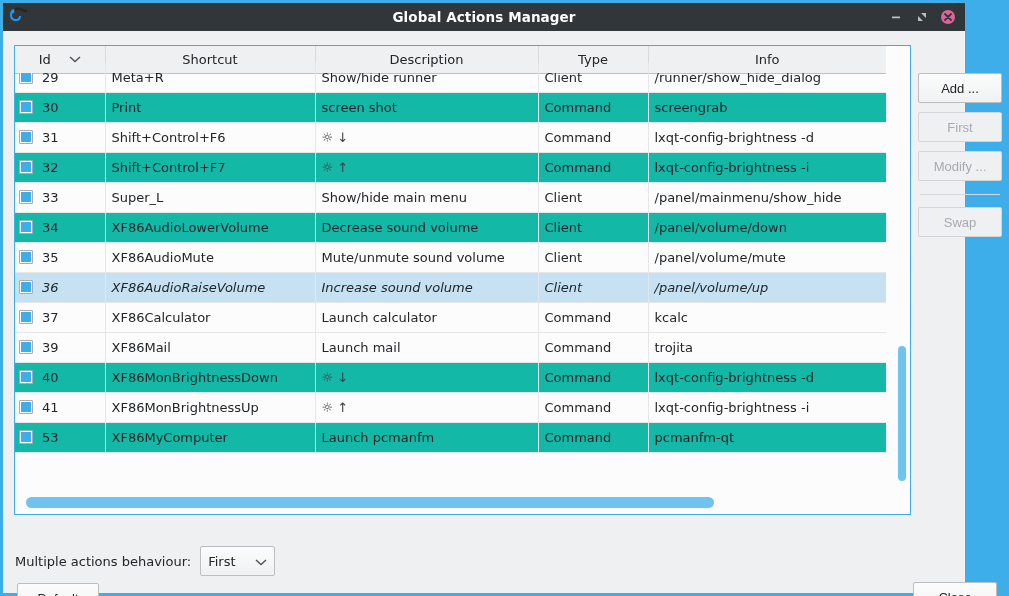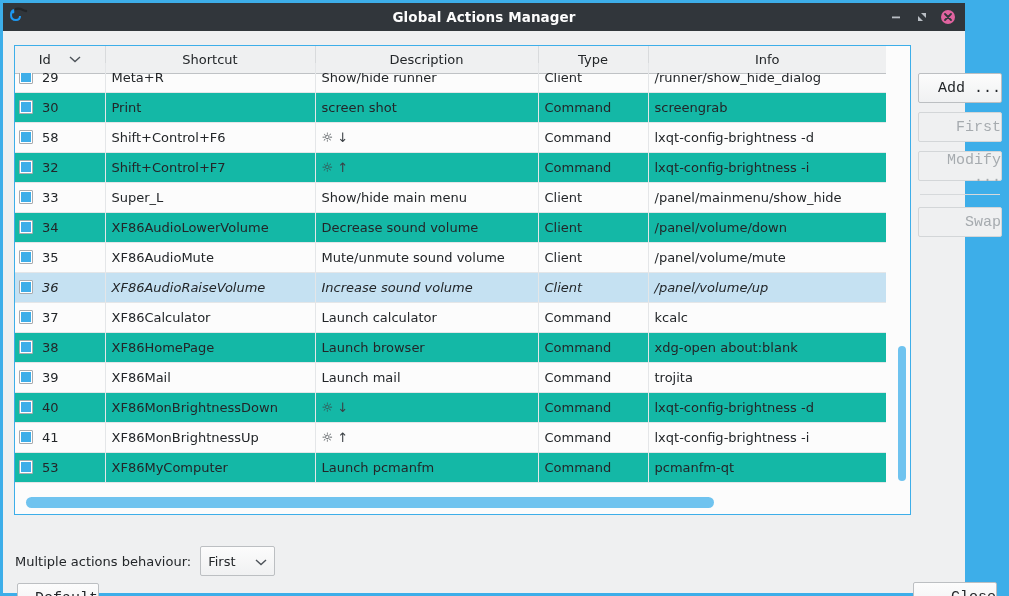--- a/index.html
+++ b/index.html
@@ -127,24 +127,23 @@
   
   #side-buttons {
     position: absolute; left: 915px; top: 42px;
     width: 84px; display: flex; flex-direction: column; gap: 9px;
   }
   .btn {
     height: 30px; width: 84px;
     background: linear-gradient(#fcfcfc, #f0f1f2);
     border: 1px solid #bcbfc2;
     border-radius: 2px;
-    font-size: 15px; color: #232629;
-    font-family: Liberation Mono, monospace;
+    font-size: 13px; color: #232629;
+    font-family: Liberation Sans, sans-serif;
     cursor: pointer;
-    text-align: right;
   }
   .btn.disabled {
     background: #eff0f1; border-color: #d3d6d8; color: #a6abaf;
     cursor: default;
   }
   .btn-sep { height: 1px; background: #d6d9db; margin: 4px 2px 3px 2px; }
 
   
   #behaviour-row {
     position: absolute; left: 12px; top: 515px;
@@ -262,21 +261,21 @@
                 <td>screen shot</td>
                 <td>Command</td>
                 <td>screengrab</td>
               </tr>
               <tr>
                 <td class="c-id">
                   <div class="id-cell">
                     <span class="chk">
                       <i></i>
                     </span>
-                    <span>58</span>
+                    <span>31</span>
                   </div>
                 </td>
                 <td>Shift+Control+F6</td>
                 <td class="glyph">☼ ↓</td>
                 <td>Command</td>
                 <td>lxqt-config-brightness -d</td>
               </tr>
               <tr class="alt">
                 <td class="c-id">
                   <div class="id-cell">
@@ -353,34 +352,20 @@
                     <span class="chk">
                       <i></i>
                     </span>
                     <span>37</span>
                   </div>
                 </td>
                 <td>XF86Calculator</td>
                 <td>Launch calculator</td>
                 <td>Command</td>
                 <td>kcalc</td>
-              </tr>
-              <tr class="alt">
-                <td class="c-id">
-                  <div class="id-cell">
-                    <span class="chk">
-                      <i></i>
-                    </span>
-                    <span>38</span>
-                  </div>
-                </td>
-                <td>XF86HomePage</td>
-                <td>Launch browser</td>
-                <td>Command</td>
-                <td>xdg-open about:blank</td>
               </tr>
               <tr>
                 <td class="c-id">
                   <div class="id-cell">
                     <span class="chk">
                       <i></i>
                     </span>
                     <span>39</span>
                   </div>
                 </td>

